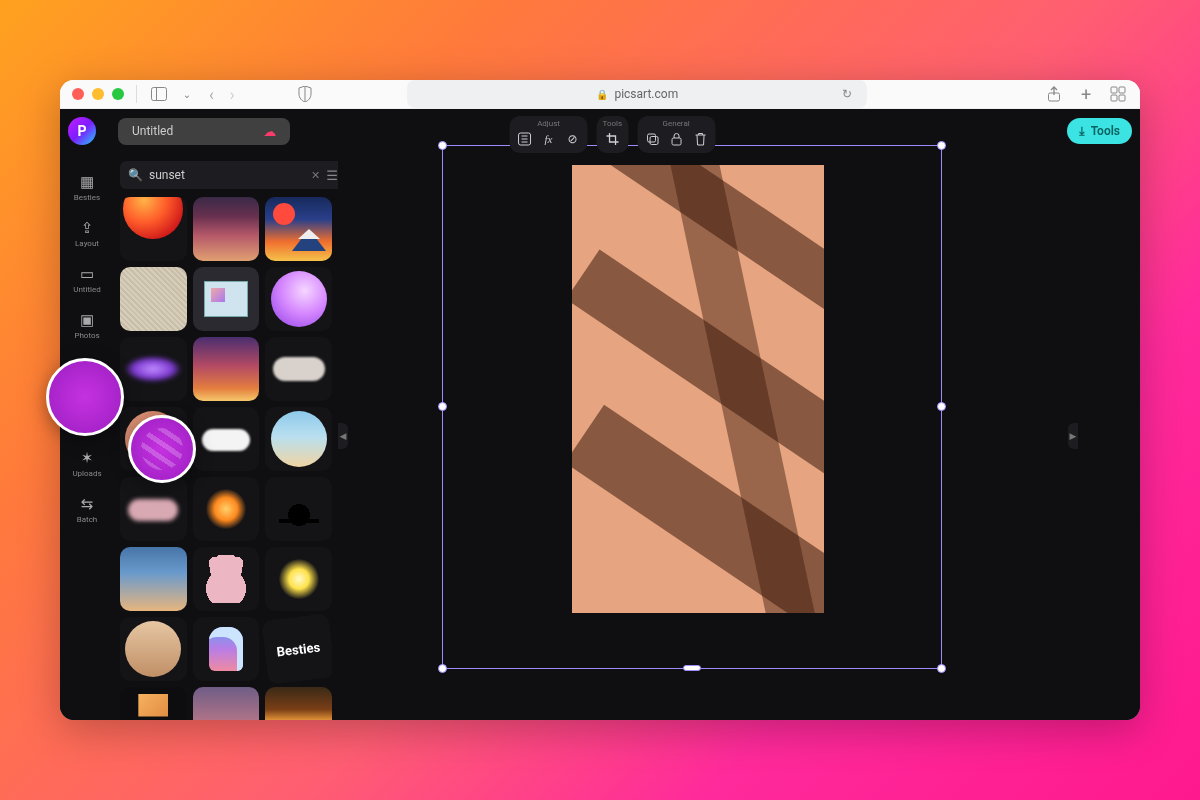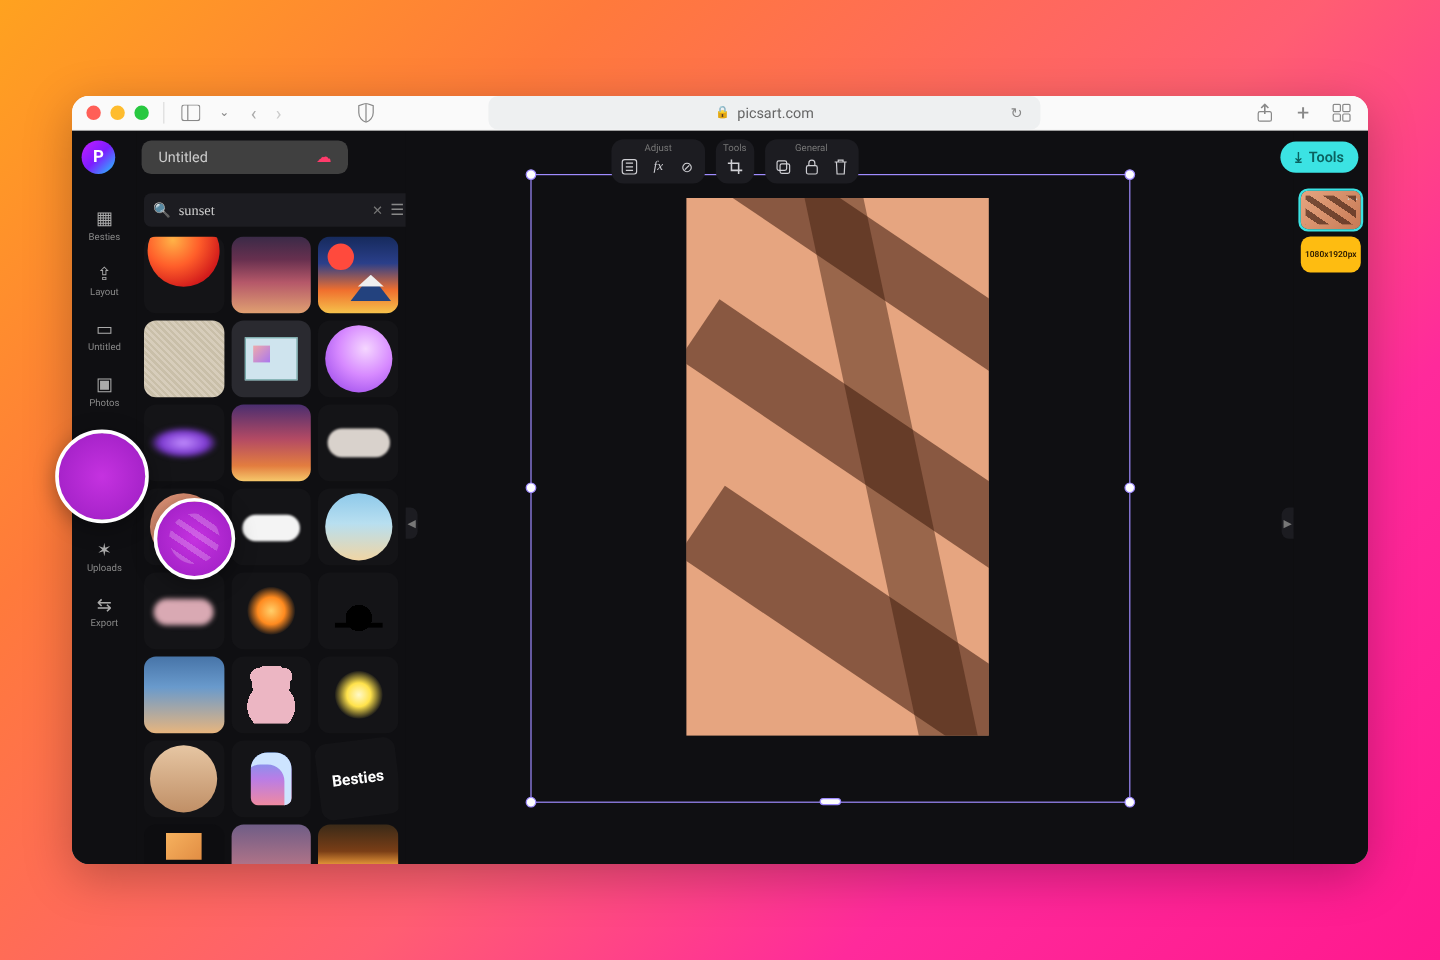--- a/index.html
+++ b/index.html
@@ -35,21 +35,21 @@
   .tg-icons span { width: 18px; height: 18px; display: inline-flex; align-items: center; justify-content: center; color: #cfcfd4; font-size: 12px; font-family: Liberation Serif, serif; }
   
   .left-rail { width: 54px; background: #0f0f12; padding-top: 56px; display: flex; flex-direction: column; align-items: center; gap: 2px; }
   .rail-item { width: 50px; height: 44px; display: flex; flex-direction: column; align-items: center; justify-content: center; gap: 2px; color: #888; font-size: 8px; border-radius: 8px; position: relative; }
   .rail-item .ri-icon { font-size: 15px; color: #aaa; }
   .rail-item.active { color: #ddd; }
   
   .stickers-panel { width: 224px; background: #0f0f12; padding: 52px 6px 6px 6px; display: flex; flex-direction: column; gap: 6px; position: relative; }
   .search-row { display: flex; align-items: center; gap: 6px; margin-bottom: 2px; }
   .search-box { flex: 1; background: #1c1c21; border-radius: 6px; height: 28px; display: flex; align-items: center; padding: 0 8px; color: #ccc; font-size: 12px; gap: 6px;}
-  .search-box input { flex:1; background: transparent; border: none; outline: none; color: #ccc; font-size: 12px; font-family: Liberation Serif, serif;}
+  .search-box input { flex:1; background: transparent; border: none; outline: none; color: #ccc; font-size: 12px;}
   .search-clear { color: #777; font-size: 11px; }
   .search-filter { color: #888; font-size: 13px; }
   .bookmark-pill { width: 26px; height: 26px; border-radius: 6px; background: #1c1c21; display: flex; align-items: center; justify-content: center; color: #08d3b7; font-size: 13px;}
   .grid { flex:1; overflow: hidden; display: grid; grid-template-columns: repeat(3, 1fr); grid-auto-rows: 64px; gap: 6px; }
   .tile { border-radius: 10px; overflow: hidden; position: relative; }
   
   .t-red-circle { background: #141417; display:flex; align-items:flex-start; justify-content:center;}
   .t-red-circle::after{content:""; width:60px;height:60px;border-radius:50%; margin-top:-18px; background: radial-gradient(circle at 35% 35%, #ffb347, #ff5e2a 40%, #d21b1b 75%);}
   .t-pink-clouds{ background: linear-gradient(180deg,#3a2a47 0%, #67304f 30%, #b55869 60%, #e0a071 100%);}
   .t-fuji{ background: linear-gradient(180deg,#162a5c 0%, #2a3f8a 35%, #f06f2e 70%, #f6c24b 100%); position:relative;}
@@ -264,21 +264,21 @@
         <div class="rail-item active">
             <span class="ri-icon">✧</span>
             <span>Stickers</span>
           </div>
         <div class="rail-item">
             <span class="ri-icon">✶</span>
             <span>Uploads</span>
           </div>
         <div class="rail-item">
             <span class="ri-icon">⇆</span>
-            <span>Export</span>
+            <span>Batch</span>
           </div>
       </div>
 
       <div class="stickers-panel">
         <div class="search-row">
           <div class="search-box">
             <span>🔍</span>
             <input placeholder="Search" value="sunset" style="">
             <span class="search-clear">✕</span>
             <span class="search-filter">☰</span>
@@ -334,27 +334,19 @@
           <span class="sel-handle sh-tr"></span>
           <span class="sel-handle sh-bl"></span>
           <span class="sel-handle sh-br"></span>
           <span class="sel-handle sh-ml"></span>
           <span class="sel-handle sh-mr"></span>
           <span class="sel-handle sh-mt"></span>
           <span class="sel-handle sh-mb"></span>
         </div>
       </div>
 
-      <div class="right-rail">
-        <div class="art-thumb art1 sel">
-            <span class="dots">⋯</span>
-          </div>
-        <div class="art-add">
-            <span>1080x1920px</span>
-          </div>
-      </div>
 
     </div>
   </div>
 
   <div class="hl-circle hl1"></div>
   <div class="hl-circle hl2"></div>
 </div>
 
 </body></html>

